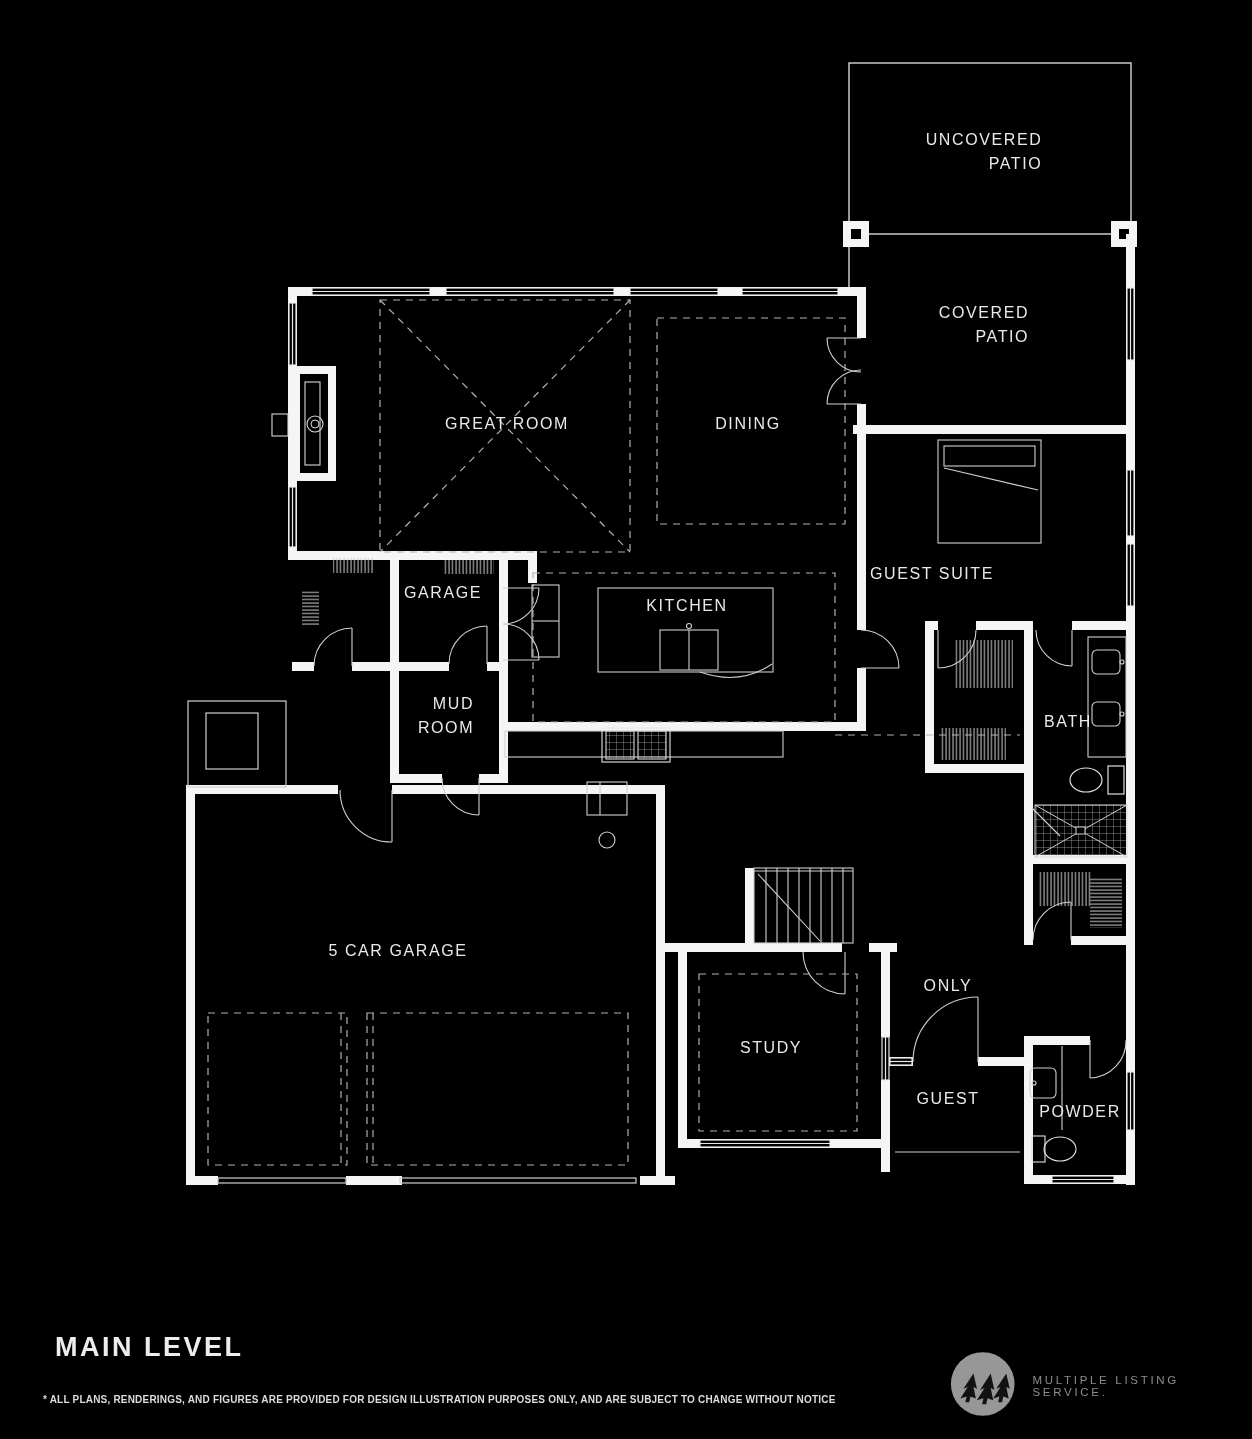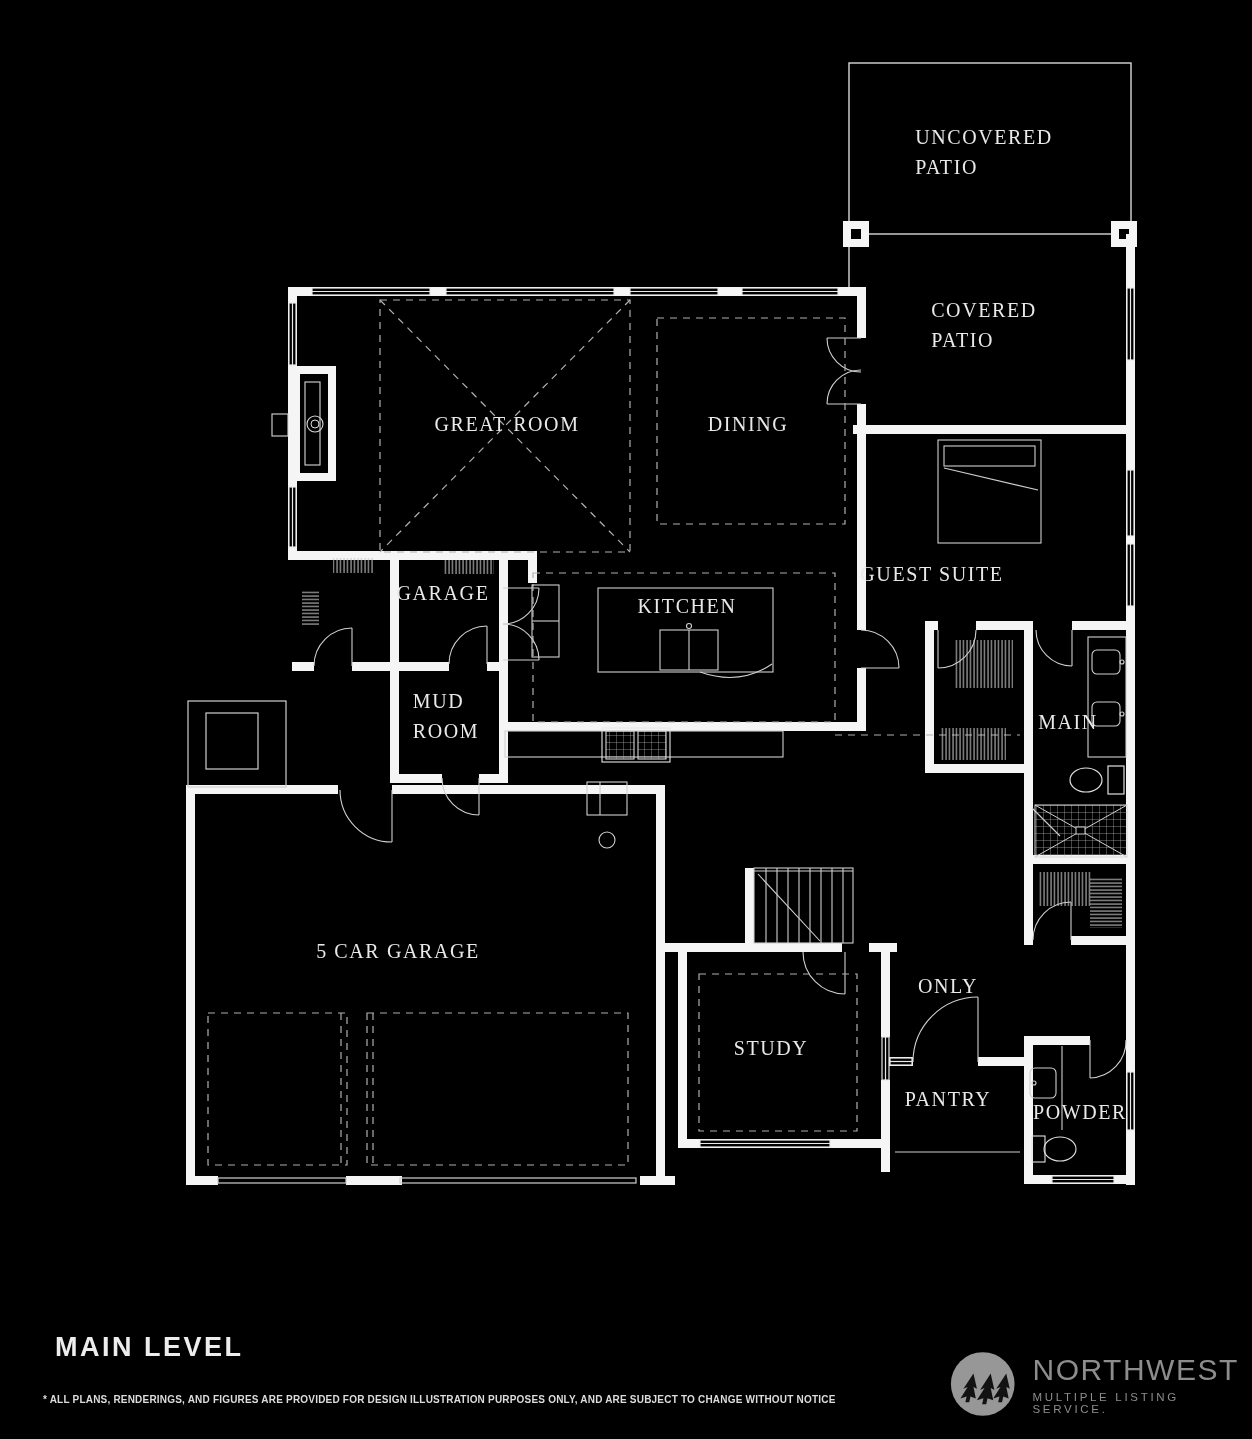--- a/index.html
+++ b/index.html
@@ -1,21 +1,21 @@
 <!DOCTYPE html>
 <html><head>
 <meta charset="utf-8">
 <style>
   html,body{margin:0;padding:0;background:#000;}
   body{width:1252px;height:1439px;position:relative;overflow:hidden;
        font-family:"Liberation Sans",sans-serif;}
   .plan-svg{position:absolute;left:0;top:0;}
   .room-label{position:absolute;transform:translate(-50%,-50%);
-      color:#e9e9e9;font-size:20px;letter-spacing:1.6px;line-height:1.5;
-      text-align:left;white-space:pre-line;font-family:Liberation Serif, serif;}
+      color:#e9e9e9;font-size:16px;letter-spacing:1.6px;line-height:1.5;
+      text-align:right;white-space:pre-line;}
   .plan-title{position:absolute;left:55px;top:1332px;font-size:27px;
       letter-spacing:2.5px;color:#ededed;font-weight:bold;}
   .disclaimer{position:absolute;left:43px;top:1394px;font-size:10px;
       font-weight:bold;letter-spacing:0.2px;color:#dcdcdc;}
   .logo{position:absolute;left:948px;top:1344px;display:flex;
       align-items:center;gap:15px;}
   .logo-text .name{font-size:30px;letter-spacing:1.5px;color:#8d8d8d;}
   .logo-text .tag{font-size:11.5px;font-weight:normal;letter-spacing:2.7px;
       color:#8d8d8d;margin-top:4px;}
 </style>
@@ -292,36 +292,35 @@
 PATIO</div>
 <div class="room-label" style="left:984px;top:325px">COVERED
 PATIO</div>
 <div class="room-label" style="left:507px;top:424px">GREAT ROOM</div>
 <div class="room-label" style="left:748px;top:424px">DINING</div>
 <div class="room-label" style="left:932px;top:574px">GUEST SUITE</div>
 <div class="room-label" style="left:443px;top:593px">GARAGE</div>
 <div class="room-label" style="left:687px;top:606px">KITCHEN</div>
 <div class="room-label" style="left:446px;top:716px">MUD
 ROOM</div>
-<div class="room-label" style="left:1068px;top:722px">MAIN</div>
+<div class="room-label" style="left:1068px;top:722px">BATH</div>
 <div class="room-label" style="left:398px;top:951px">5 CAR GARAGE</div>
 <div class="room-label" style="left:948px;top:986px">ONLY</div>
 <div class="room-label" style="left:771px;top:1048px">STUDY</div>
-<div class="room-label" style="left:948px;top:1099px">PANTRY</div>
+<div class="room-label" style="left:948px;top:1099px">GUEST</div>
 <div class="room-label" style="left:1080px;top:1112px">POWDER</div>
 
 <div class="plan-title">MAIN LEVEL</div>
 <div class="disclaimer">* ALL PLANS, RENDERINGS, AND FIGURES ARE PROVIDED FOR DESIGN ILLUSTRATION PURPOSES ONLY, AND ARE SUBJECT TO CHANGE WITHOUT NOTICE</div>
 
 <div class="logo">
   <svg width="72" height="80" viewBox="0 0 72 80">
     <circle cx="36" cy="40" r="33" fill="#979797"></circle>
     <g fill="#121212">
       <use href="#fir" transform="translate(12,59) skewX(-12)"></use>
       <use href="#fir" transform="translate(29,61) skewX(-12) scale(1.06)"></use>
       <use href="#fir" transform="translate(46,59) skewX(-12)"></use>
     </g>
   </svg>
   <div class="logo-text">
-    <div class="name">NORTHWEST</div>
     <div class="tag">MULTIPLE LISTING SERVICE.</div>
   </div>
 </div>
 
 </body></html>

